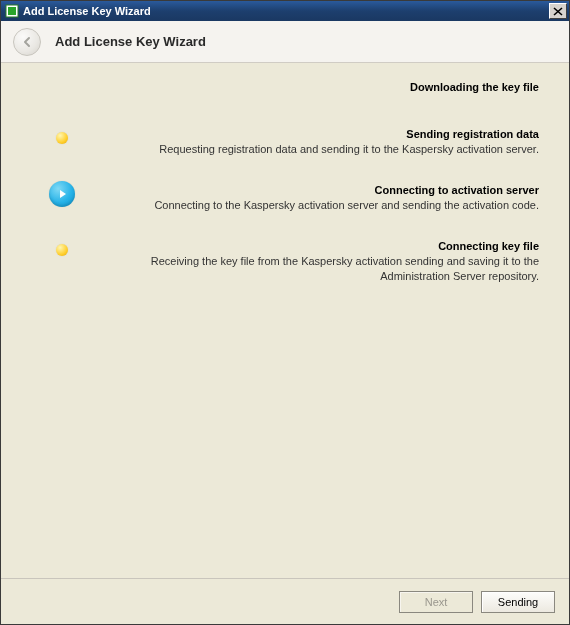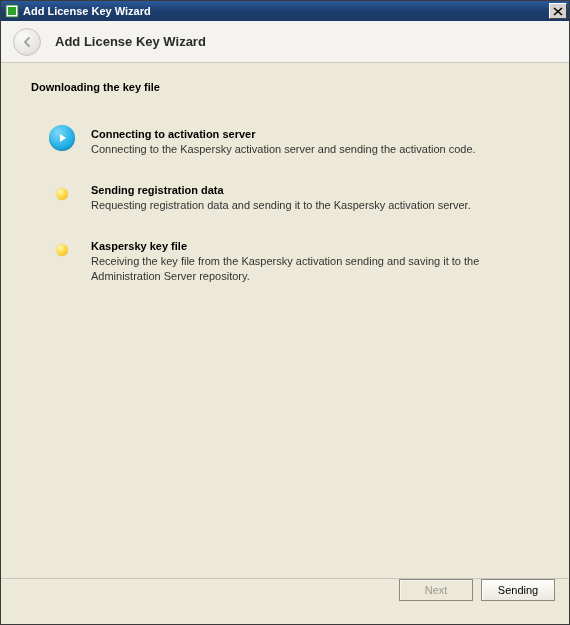--- a/index.html
+++ b/index.html
@@ -83,20 +83,21 @@
     .header-title {
       font-size: 13px;
       font-weight: bold;
       color: #2a2a2a;
     }
     .content {
       flex: 1;
       padding: 18px 30px 10px 30px;
       background: #ece9d8;
       overflow: hidden;
+      text-align: right;
     }
     .section-title {
       font-weight: bold;
       font-size: 11px;
       color: #000;
       margin-bottom: 34px;
     }
     .steps {
       padding-left: 18px;
     }
@@ -146,21 +147,21 @@
     .step-desc {
       font-size: 11px;
       color: #333;
       line-height: 1.35;
     }
     .footer {
       height: 46px;
       border-top: 1px solid #c9c5bc;
       background: #ece9d8;
       display: flex;
-      align-items: flex-start;
+      align-items: center;
       justify-content: flex-end;
       padding: 0 14px;
       gap: 8px;
     }
     .btn {
       min-width: 74px;
       height: 22px;
       font-size: 11px;
       font-family: inherit;
       background: linear-gradient(to bottom, #fdfdfb, #ece9e0);
@@ -205,43 +206,43 @@
     </div>
     <div class="header-title">Add License Key Wizard</div>
   </div>
 
   <div class="content">
     <div class="section-title">Downloading the key file</div>
 
     <div class="steps">
 
       <div class="step">
+        <div class="step-icon pending"></div>
+        <div class="step-text">
+          <div class="step-title">Sending registration data</div>
+          <div class="step-desc">Requesting registration data and sending it to the Kaspersky activation server.</div>
+        </div>
+      </div>
+
+      <div class="step">
         <div class="step-icon play">
           <svg width="12" height="12" viewBox="0 0 12 12">
             <path d="M4 2 L10 6 L4 10 Z" fill="#ffffff"></path>
           </svg>
         </div>
         <div class="step-text">
           <div class="step-title">Connecting to activation server</div>
           <div class="step-desc">Connecting to the Kaspersky activation server and sending the activation code.</div>
         </div>
       </div>
 
       <div class="step">
         <div class="step-icon pending"></div>
         <div class="step-text">
-          <div class="step-title">Sending registration data</div>
-          <div class="step-desc">Requesting registration data and sending it to the Kaspersky activation server.</div>
-        </div>
-      </div>
-
-      <div class="step">
-        <div class="step-icon pending"></div>
-        <div class="step-text">
-          <div class="step-title">Kaspersky key file</div>
+          <div class="step-title">Connecting key file</div>
           <div class="step-desc">Receiving the key file from the Kaspersky activation sending and saving it to the Administration Server repository.</div>
         </div>
       </div>
 
     </div>
   </div>
 
   <div class="footer">
     <button class="btn" id="next-btn" disabled="">Next</button>
     <button class="btn">Sending</button>

